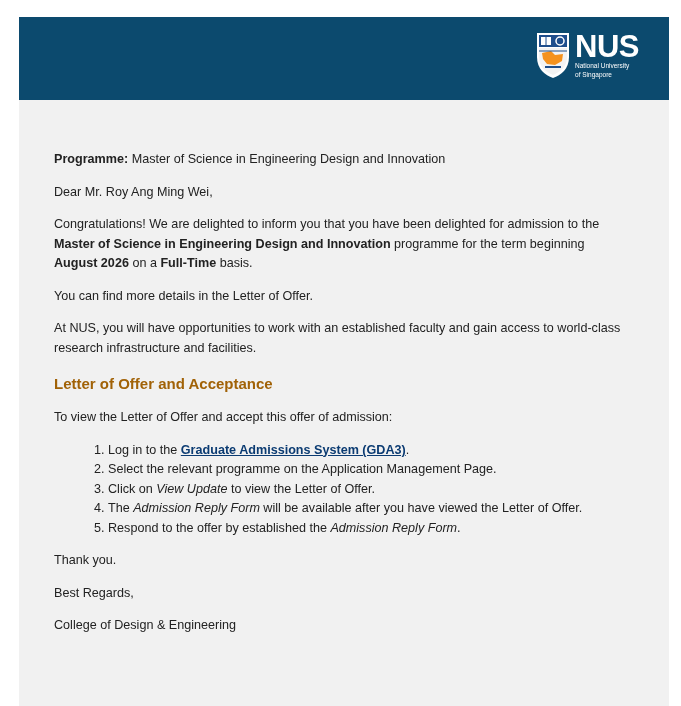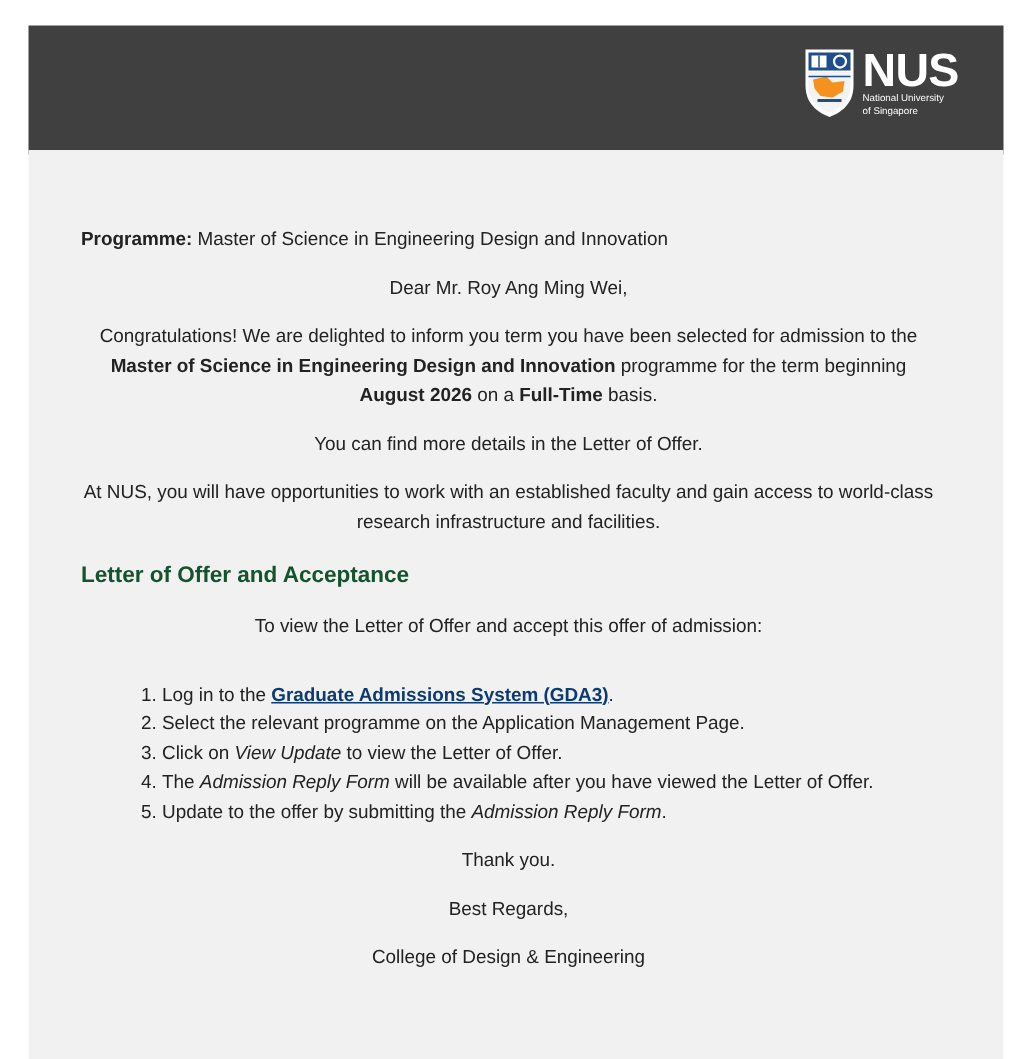--- a/index.html
+++ b/index.html
@@ -1,35 +1,35 @@
 <!DOCTYPE html>
 <html><head>
 <meta charset="utf-8">
 <style>
   html, body { margin:0; padding:0; background:#ffffff; }
   body { width:681px; height:706px; position:relative; overflow:hidden;
          font-family:"Liberation Sans", "DejaVu Sans", sans-serif; color:#222; }
   .banner { position:absolute; left:19px; top:17px; width:650px; height:86px;
-            background:#404040; }
+            background:#0c4a6e; }
   .logo { position:absolute; right:30px; top:14px; height:52px; display:flex; align-items:flex-start; }
   .crest { width:36px; height:48px; margin-right:4px; }
   .logo-text { display:flex; flex-direction:column; color:#fff; }
   .logo-nus { font-size:31px; font-weight:bold; line-height:28px; letter-spacing:-0.5px; margin-top:2px; }
   .logo-sub { font-size:6.5px; line-height:8px; margin-top:1px; }
   .body-panel { position:absolute; left:19px; top:100px; width:650px; height:620px;
                 background:#f1f1f1; }
   .content { position:absolute; left:35px; top:50px; width:570px; font-size:12.6px; line-height:19.5px; }
   .content p { margin:0; }
-  .mt-gap { margin-top:13px !important;text-align:center; }
+  .mt-gap { margin-top:13px !important; }
   b { font-weight:bold; }
   .app-line { position:relative; }
   .redact { display:inline-block; width:82px; height:20px; background:#6e6e6e; border-radius:10px;
             vertical-align:-6px; margin-left:0px; filter:blur(0.6px); }
-  h3 { margin:15px 0 0 0; font-size:15px; font-weight:bold; line-height:22px; color:#14532d; }
-  ol { margin:26px 0 0 0; padding-left:54px; }
+  h3 { margin:15px 0 0 0; font-size:15px; font-weight:bold; line-height:22px; color:#a16207; }
+  ol { margin:13px 0 0 0; padding-left:54px; }
   ol li { line-height:19.6px; }
   a.link { color:#0b3b72; font-weight:bold; text-decoration:underline; }
   i { font-style:italic; }
 </style>
 </head>
 <body>
 
 <div class="banner">
   <div class="logo">
     <svg class="crest" viewBox="0 0 36 48">
@@ -52,36 +52,36 @@
 </div>
 
 <div class="body-panel">
   <div class="content">
     <p>
       <b>Programme:</b><span> Master of Science in Engineering Design and Innovation</span>
     </p>
 
     <p class="mt-gap">Dear Mr. Roy Ang Ming Wei,</p>
 
-    <p class="mt-gap"><span>Congratulations! We are delighted to inform you term you have been selected for admission to the </span><b>Master of Science in Engineering Design and Innovation</b><span> programme for the term beginning </span><b>August 2026</b><span> on a </span><b>Full-Time</b><span> basis.</span></p>
+    <p class="mt-gap"><span>Congratulations! We are delighted to inform you that you have been delighted for admission to the </span><b>Master of Science in Engineering Design and Innovation</b><span> programme for the term beginning </span><b>August 2026</b><span> on a </span><b>Full-Time</b><span> basis.</span></p>
 
     <p class="mt-gap">You can find more details in the Letter of Offer.</p>
 
     <p class="mt-gap">At NUS, you will have opportunities to work with an established faculty and gain access to world-class research infrastructure and facilities.</p>
 
     <h3>Letter of Offer and Acceptance</h3>
 
     <p class="mt-gap">To view the Letter of Offer and accept this offer of admission:</p>
 
     <ol>
       <li><span>Log in to the </span><a class="link" href="#">Graduate Admissions System (GDA3)</a><span>.</span></li>
       <li>Select the relevant programme on the Application Management Page.</li>
       <li><span>Click on </span><i>View Update</i><span> to view the Letter of Offer.</span></li>
       <li><span>The </span><i>Admission Reply Form</i><span> will be available after you have viewed the Letter of Offer.</span></li>
-      <li><span>Update to the offer by submitting the </span><i>Admission Reply Form</i><span>.</span></li>
+      <li><span>Respond to the offer by established the </span><i>Admission Reply Form</i><span>.</span></li>
     </ol>
 
     <p class="mt-gap">Thank you.</p>
     <p class="mt-gap">Best Regards,</p>
 
     <div class="mt-gap">
       <p>College of Design &amp; Engineering</p>
     </div>
   </div>
 </div>

